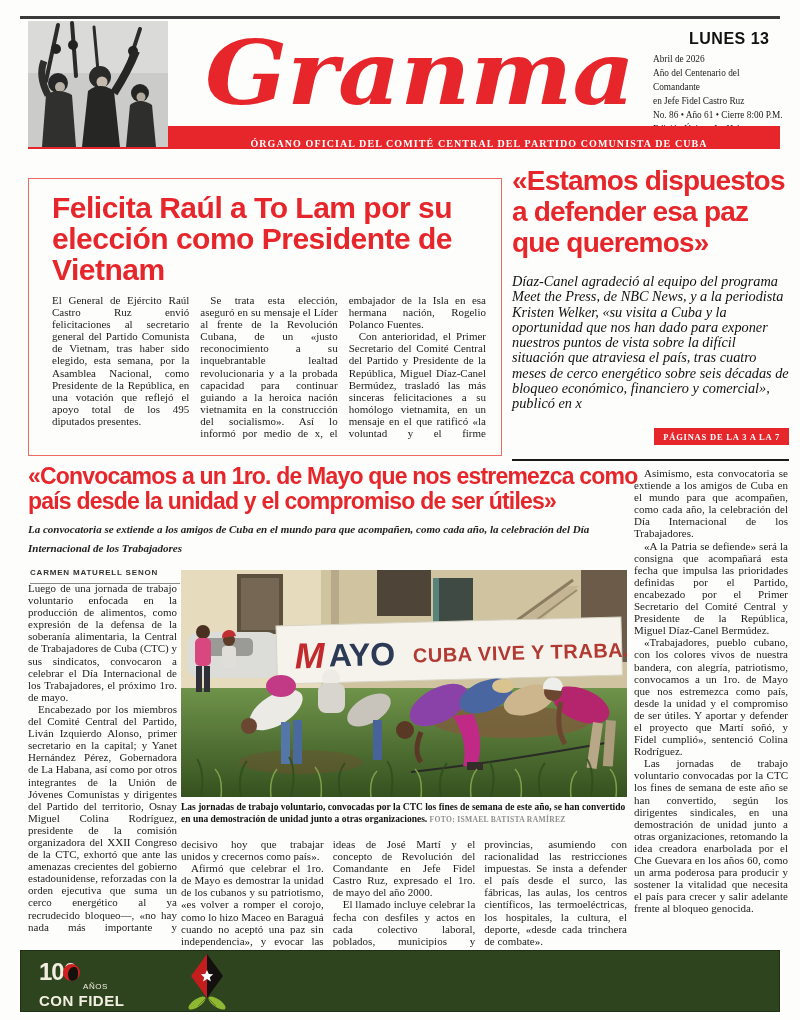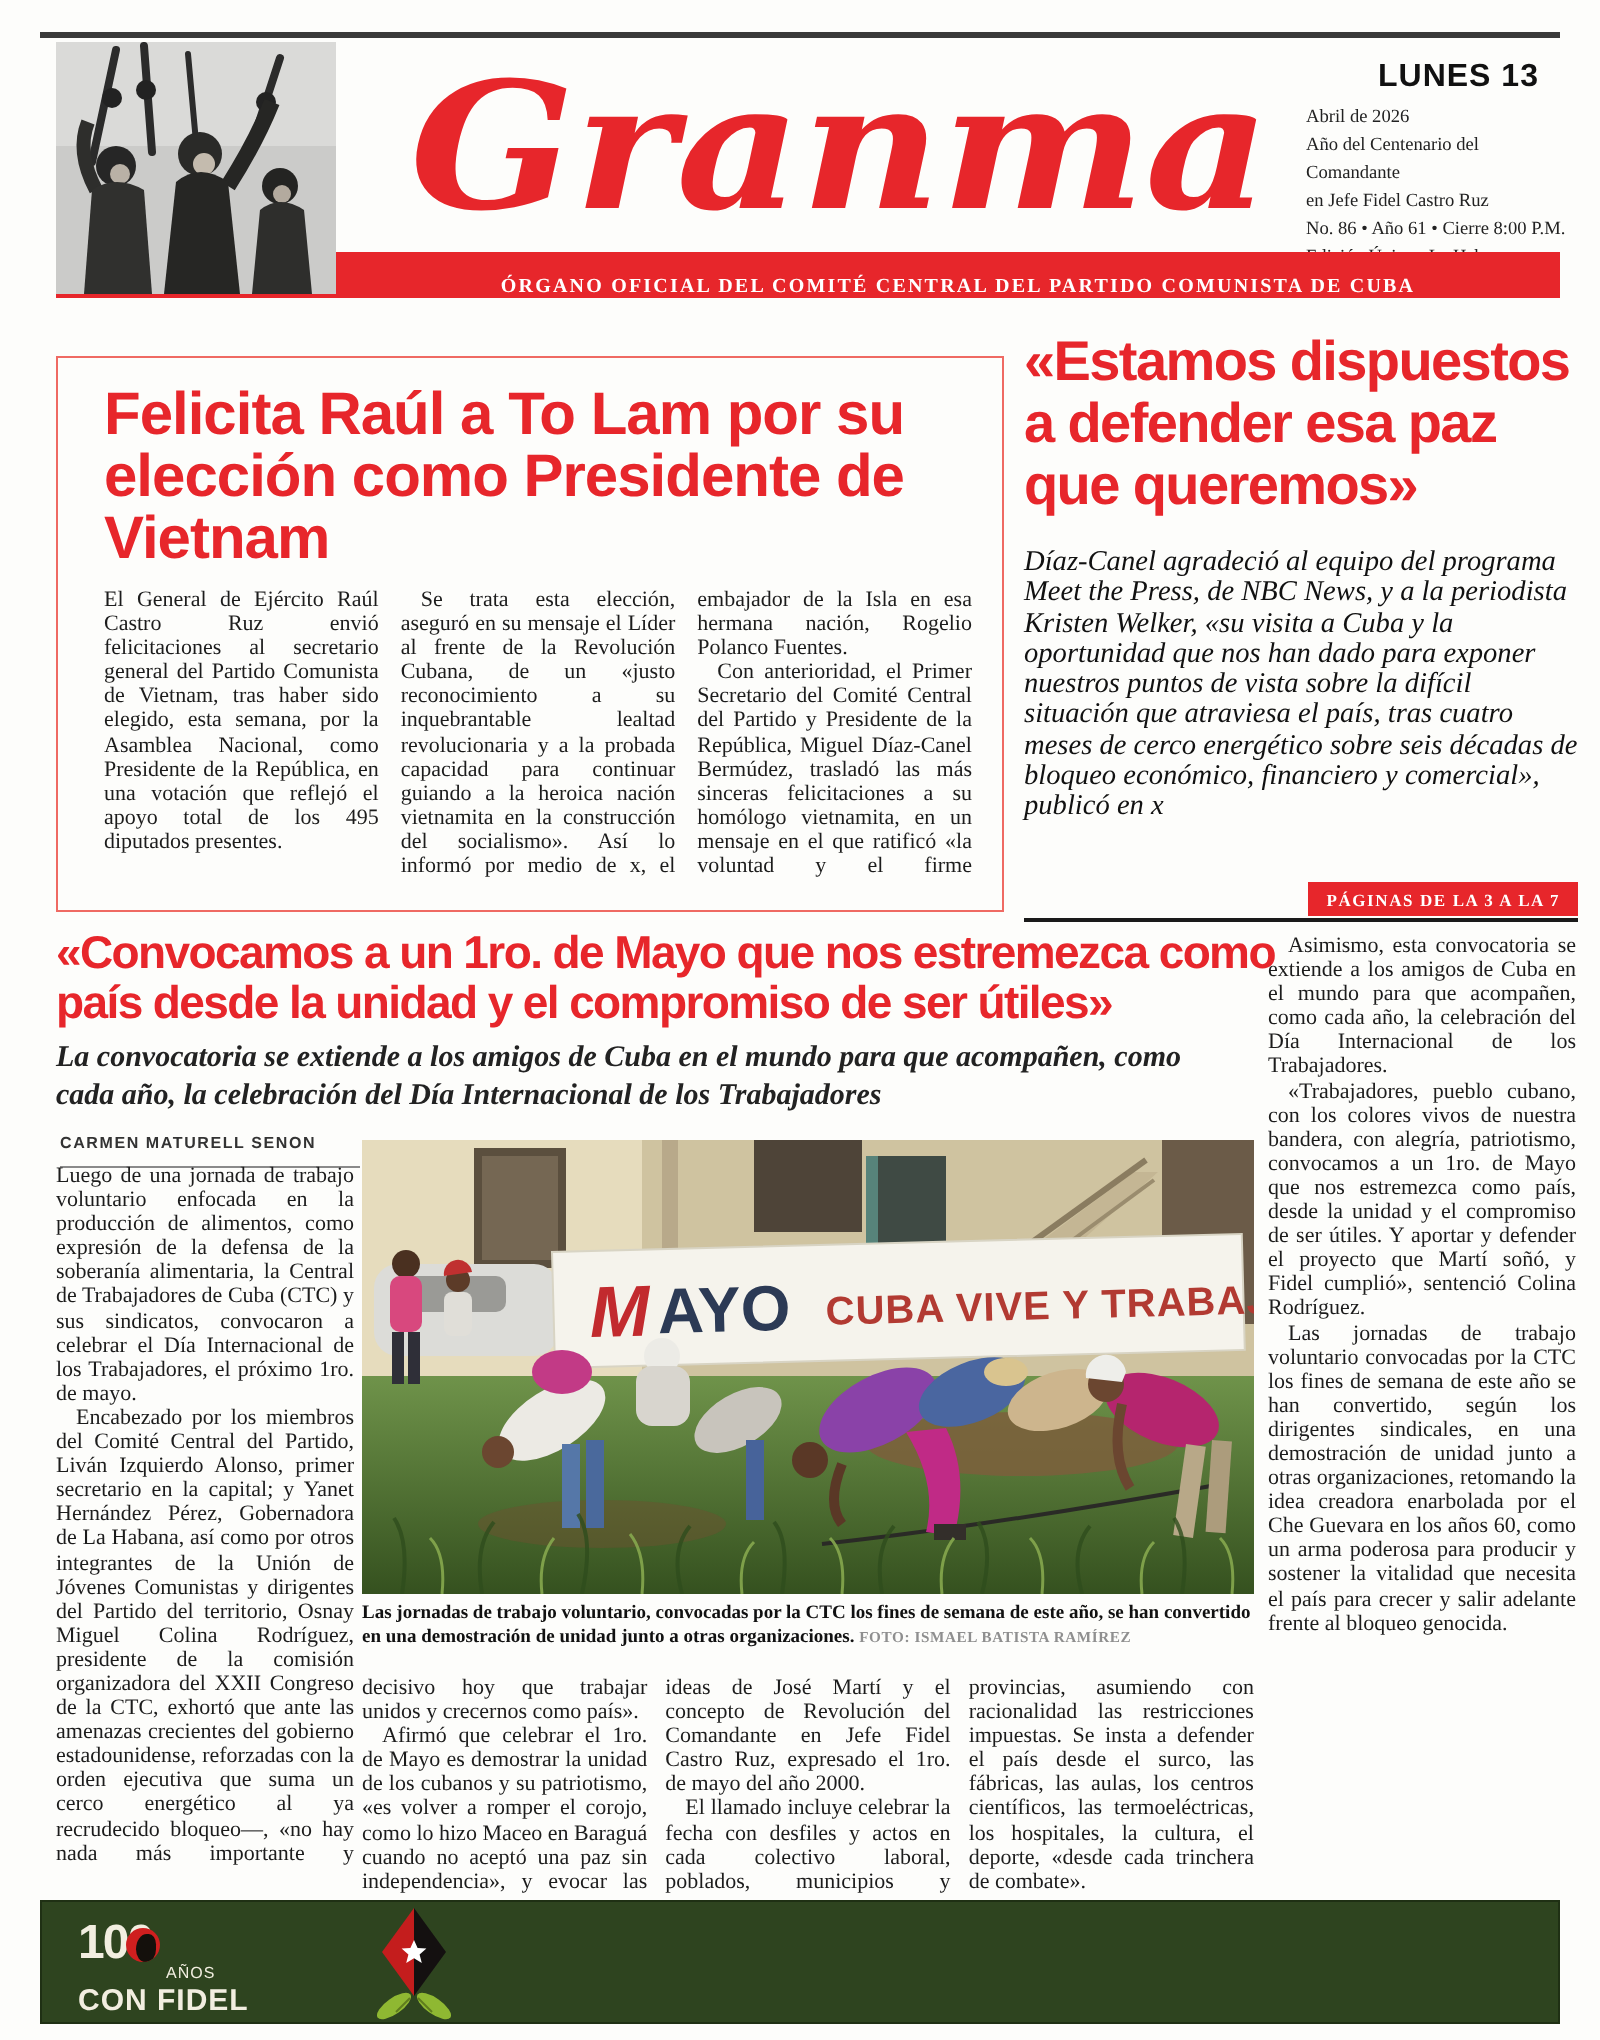--- a/index.html
+++ b/index.html
@@ -34,27 +34,27 @@
   .bodycopy{font-size:11px;line-height:12.1px;}
   .bodycopy p{text-align:justify;hyphens:auto;}
   .bodycopy p + p{text-indent:10px;}
   .indent-all p{text-indent:10px;}
   .trunc{text-align-last:justify;}
 
   
   .paz-col{left:512px;top:165px;width:277px;}
   .paz-col h1{font-size:28px;line-height:31px;letter-spacing:-.8px;}
   .paz-deck{margin-top:16px;font-style:italic;font-size:14.3px;line-height:15.3px;color:#111;text-align:left;}
-  .badge-row{margin-top:28px;text-align:right;}
+  .badge-row{margin-top:14px;text-align:right;}
   .pages-badge{display:inline-block;background:var(--red);color:#fff;font-weight:700;font-size:8.5px;letter-spacing:.8px;padding:4px 9px 3px 9px;}
   .paz-hr{left:512px;top:459px;width:277px;height:0;border-top:2px solid #1a1a1a;}
 
   
   .mayo-headline{left:28px;top:464px;width:620px;font-size:23px;line-height:25px;letter-spacing:-.8px;}
-  .mayo-deck{left:28px;top:520px;width:592px;font-style:italic;font-weight:700;font-size:15px;line-height:19px;color:#222;}
+  .mayo-deck{left:28px;top:520px;width:592px;font-style:italic;font-weight:700;font-size:11px;line-height:19px;color:#222;}
   .byline-wrap{left:30px;top:561px;width:150px;border-bottom:1px solid #8a8a8a;padding-bottom:4px;}
   .byline-text{font-size:8px;font-weight:700;letter-spacing:.8px;color:#333;}
   .mayo-left{left:28px;top:582px;width:149px;height:364px;overflow:hidden;}
   .photo{left:181px;top:570px;width:446px;height:227px;overflow:hidden;background:#cfc3a0;}
   .caption{left:181px;top:801px;width:446px;font-size:9.5px;line-height:12px;}
   .cap-bold{font-weight:700;color:#111;}
   .cap-credit{font-weight:700;font-size:7.6px;color:#8f8f8f;letter-spacing:.3px;}
   .bottom-cols{left:181px;top:838px;width:446px;height:112px;column-count:3;column-gap:9px;overflow:hidden;}
   .right-col{left:634px;top:467px;width:154px;height:480px;overflow:hidden;}
 
@@ -252,20 +252,21 @@
   </p>
 
   <div class="abs bottom-cols bodycopy">
     <p>decisivo hoy que trabajar unidos y crecernos como país».</p>
     <p>Afirmó que celebrar el 1ro. de Mayo es demostrar la unidad de los cubanos y su patriotismo, «es volver a romper el corojo, como lo hizo Maceo en Baraguá cuando no aceptó una paz sin independencia», y evocar las ideas de José Martí y el concepto de Revolución del Comandante en Jefe Fidel Castro Ruz, expresado el 1ro. de mayo del año 2000.</p>
     <p>El llamado incluye celebrar la fecha con desfiles y actos en cada colectivo laboral, poblados, municipios y provincias, asumiendo con racionalidad las restricciones impuestas. Se insta a defender el país desde el surco, las fábricas, las aulas, los centros científicos, las termoeléctricas, los hospitales, la cultura, el deporte, «desde cada trinchera de combate».</p>
   </div>
 
   <div class="abs right-col bodycopy indent-all">
     <p>Asimismo, esta convocatoria se extiende a los amigos de Cuba en el mundo para que acompañen, como cada año, la celebración del Día Internacional de los Trabajadores.</p>
+    <p>«A la Patria se defiende» será la consigna que acompañará esta fecha que impulsa las prioridades definidas por el Partido, encabezado por el Primer Secretario del Comité Central y Presidente de la República, Miguel Díaz-Canel Bermúdez.</p>
     <p>«Trabajadores, pueblo cubano, con los colores vivos de nuestra bandera, con alegría, patriotismo, convocamos a un 1ro. de Mayo que nos estremezca como país, desde la unidad y el compromiso de ser útiles. Y aportar y defender el proyecto que Martí soñó, y Fidel cumplió», sentenció Colina Rodríguez.</p>
     <p>Las jornadas de trabajo voluntario convocadas por la CTC los fines de semana de este año se han convertido, según los dirigentes sindicales, en una demostración de unidad junto a otras organizaciones, retomando la idea creadora enarbolada por el Che Guevara en los años 60, como un arma poderosa para producir y sostener la vitalidad que necesita el país para crecer y salir adelante frente al bloqueo genocida.</p>
   </div>
 
   <footer class="abs footer">
     <div class="centenary">
       <div class="c-row">
         <span class="c-100">100</span>
         <span class="c-disc">
             <span class="c-sil"></span>

